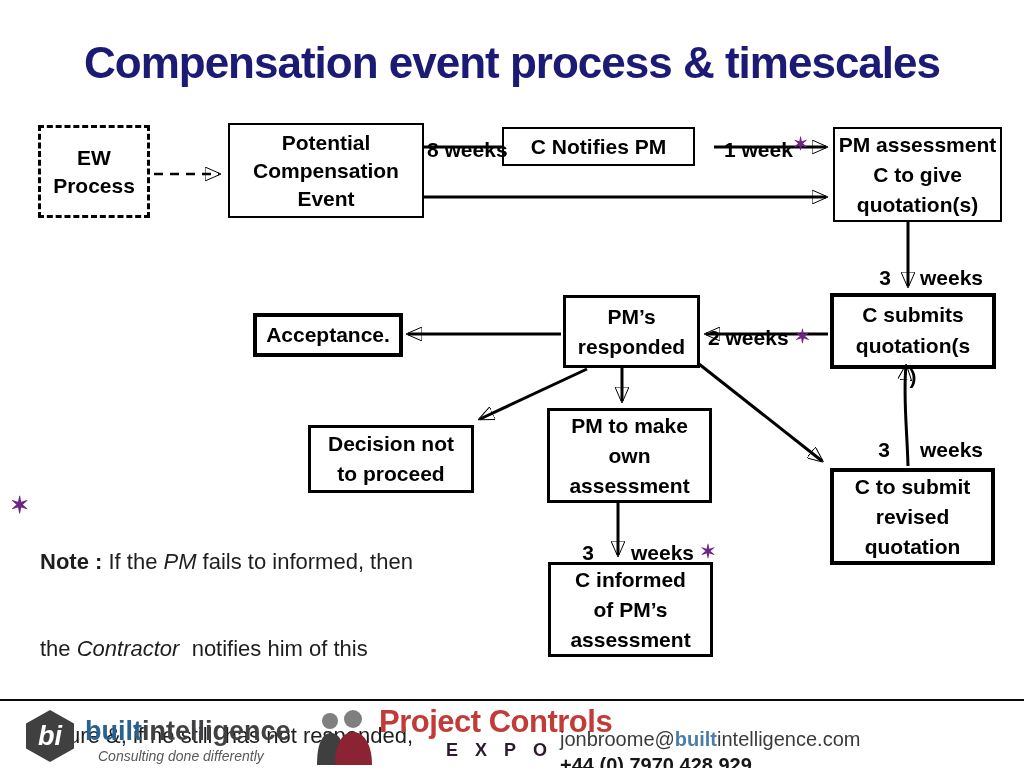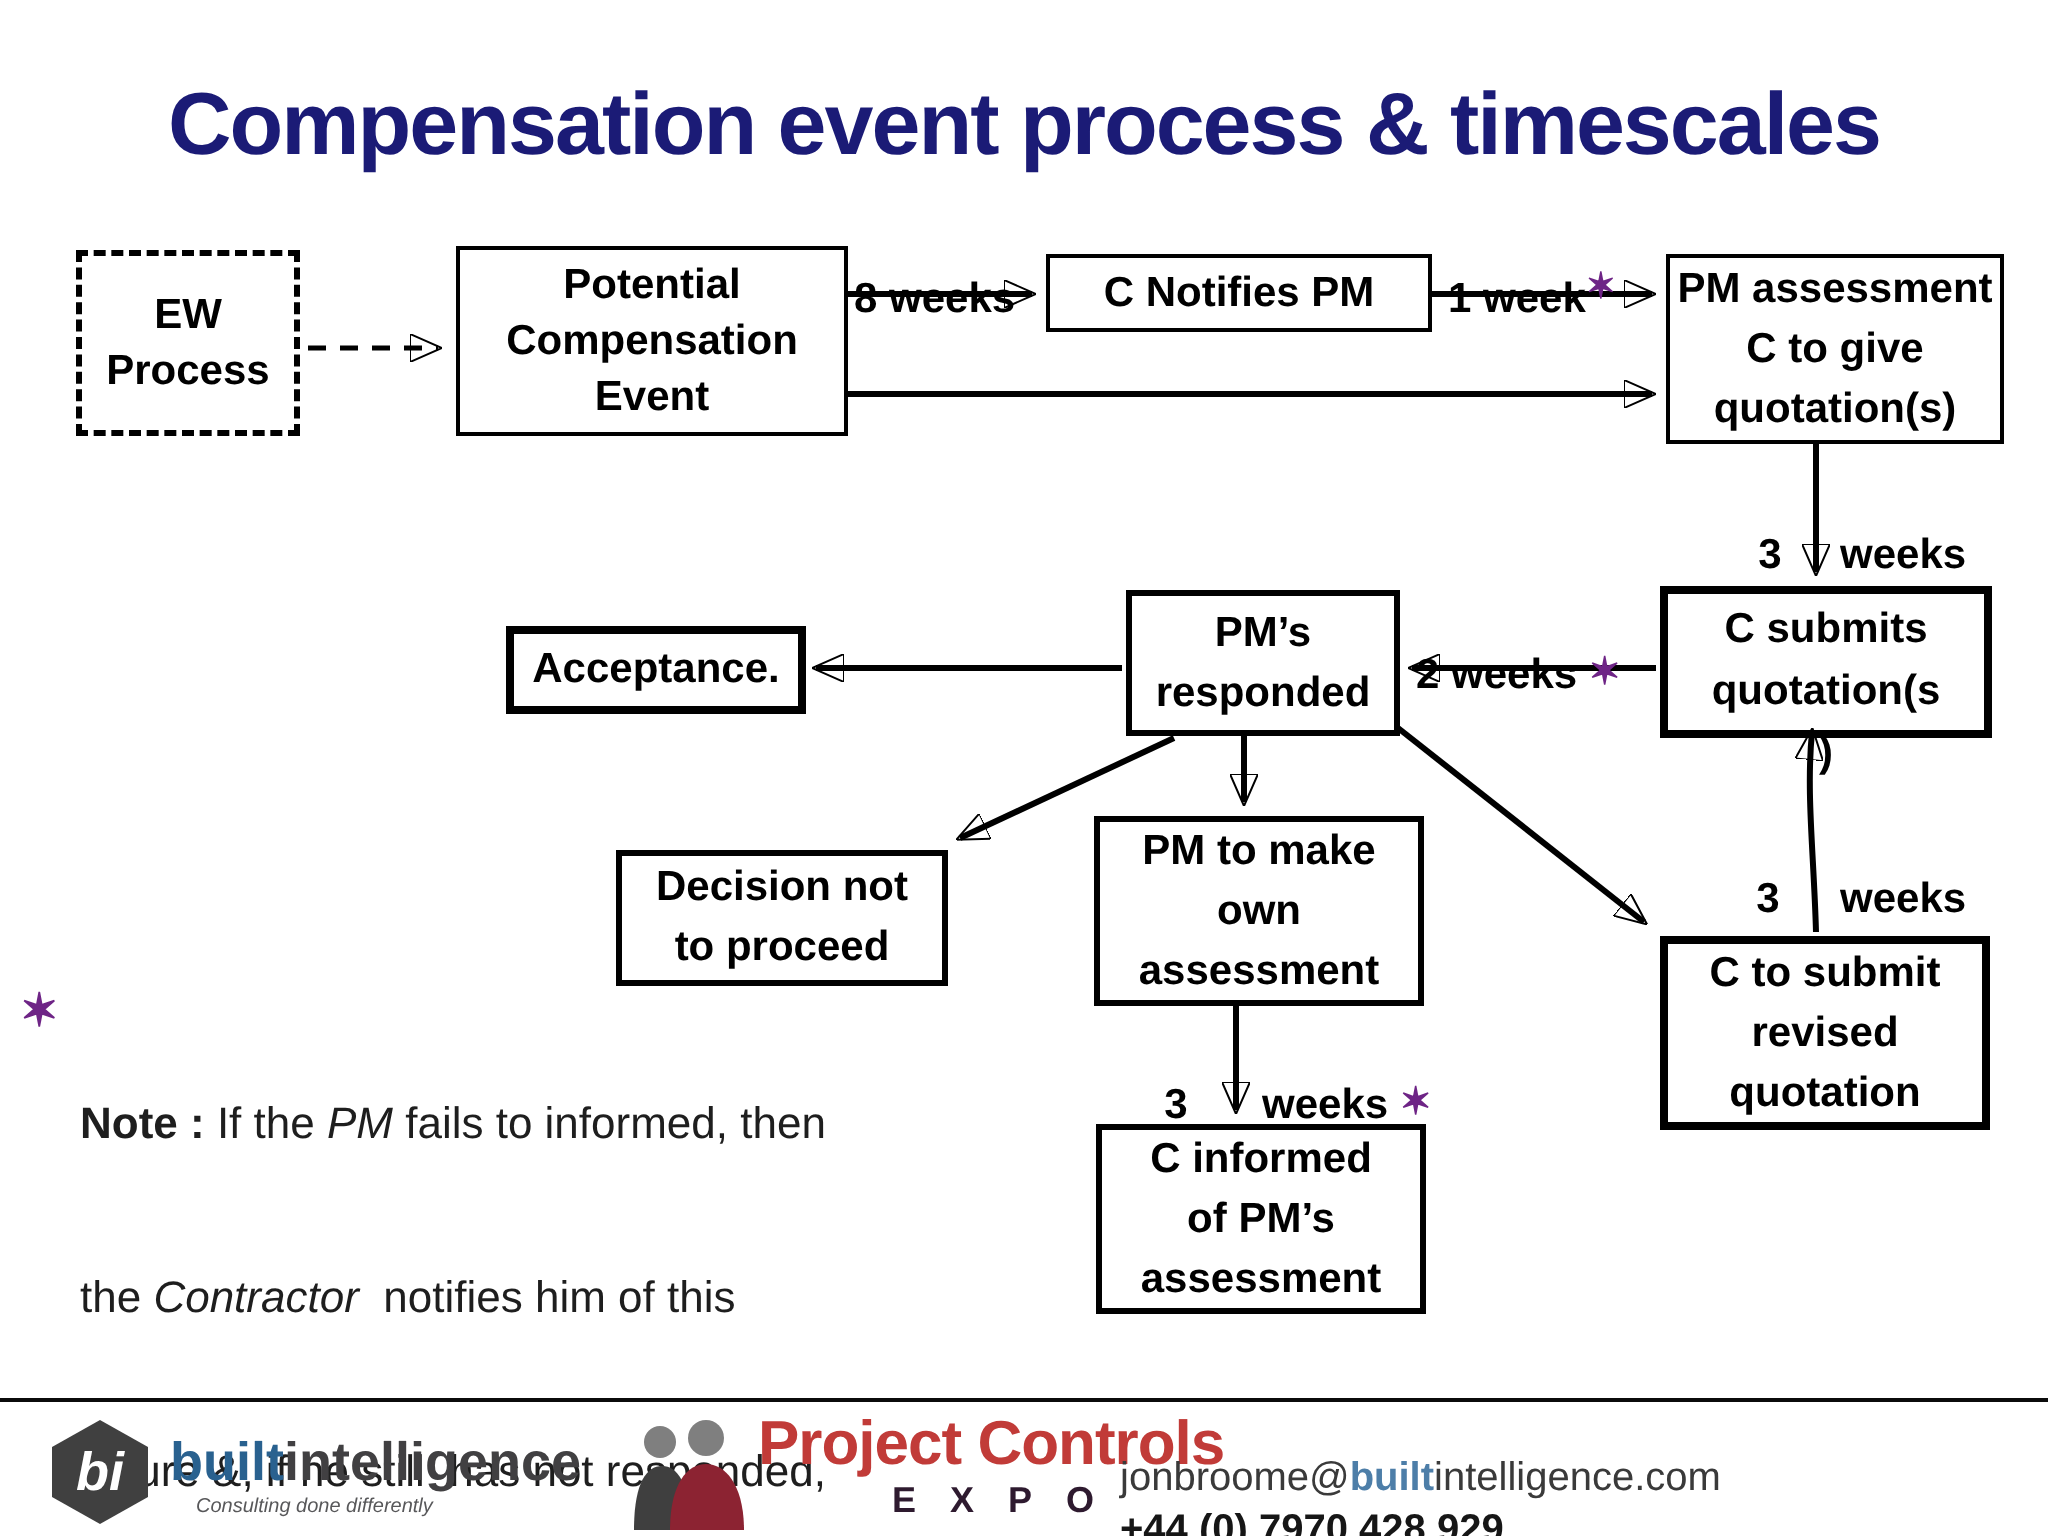--- a/index.html
+++ b/index.html
@@ -11,21 +11,21 @@
   
   #arrows,#arrows-top{position:absolute;left:0;top:0;width:1024px;height:768px;pointer-events:none;}
   #arrows{z-index:1;} #arrows-top{z-index:4;}
   #arrows path,#arrows line,#arrows-top path{stroke:#000;fill:none;}
   
   .fbox{position:absolute;background:#fff;border:3px solid #000;display:flex;
         align-items:center;justify-content:center;text-align:center;font-weight:bold;
         color:#000;white-space:pre-line;z-index:2;font-size:21px;line-height:28px;}
   #box-ew{left:38px;top:125px;width:106px;height:87px;border:3px dashed #000;}
   #box-potential{left:228px;top:123px;width:192px;height:91px;border-width:2px;}
-  #box-c-notifies{left:523px;top:127px;width:189px;height:35px;border-width:2px;}
+  #box-c-notifies{left:502px;top:127px;width:189px;height:35px;border-width:2px;}
   #box-pm-instructs{left:833px;top:127px;width:165px;height:91px;border-width:2px;line-height:30px;}
   #box-c-submits{left:830px;top:293px;width:158px;height:66px;border-width:4px;
                  align-items:flex-start;line-height:31px;padding-top:2px;overflow:visible;}
   #box-pms-response{left:563px;top:295px;width:131px;height:67px;line-height:30px;}
   #box-acceptance{left:253px;top:313px;width:142px;height:36px;border-width:4px;}
   #box-decision{left:308px;top:425px;width:160px;height:62px;line-height:30px;}
   #box-pm-assessment{left:547px;top:408px;width:159px;height:89px;line-height:30px;}
   #box-c-informed{left:548px;top:562px;width:159px;height:89px;line-height:30px;}
   #box-c-revised{left:830px;top:468px;width:157px;height:89px;border-width:4px;line-height:30px;}
   
@@ -50,21 +50,21 @@
   #note-text .i{font-style:italic;}
   
   #footer-divider{position:absolute;left:0;top:699px;width:1024px;height:0;
                   border-top:2px solid #0b0b0b;z-index:3;}
   #bi-hex{position:absolute;left:26px;top:710px;width:48px;height:52px;background:#404040;
           clip-path:polygon(50% 0,100% 26%,100% 74%,50% 100%,0 74%,0 26%);
           display:flex;align-items:center;justify-content:center;z-index:3;}
   #bi-hex span{color:#fff;font-size:27px;font-weight:bold;font-style:italic;}
   #brand{position:absolute;left:85px;top:716px;font-size:27px;font-weight:bold;z-index:3;}
   #brand .blue{color:#29618f;} #brand .dark{color:#414042;}
-  #tagline{position:absolute;left:98px;top:748px;font-size:10px;font-style:italic;color:#58585a;z-index:3;}
+  #tagline{position:absolute;left:98px;top:748px;font-size:14px;font-style:italic;color:#58585a;z-index:3;}
   #pc-people{position:absolute;left:316px;top:710px;z-index:3;}
   #pc-title{position:absolute;left:379px;top:704px;font-size:31px;font-weight:bold;
             color:#c13b38;letter-spacing:-0.5px;z-index:3;}
   #pc-expo{position:absolute;left:446px;top:740px;font-size:18px;font-weight:bold;
            color:#2e1a2f;letter-spacing:17px;z-index:3;}
   #contact{position:absolute;left:560px;top:728px;width:424px;text-align:left;z-index:3;}
   #contact-email{font-size:20px;color:#3a3a3a;}
   #contact-email .blue{color:#4d7ea8;font-weight:bold;}
   #contact-phone{font-size:20px;font-weight:bold;color:#161616;margin-top:3px;}
 </style>

